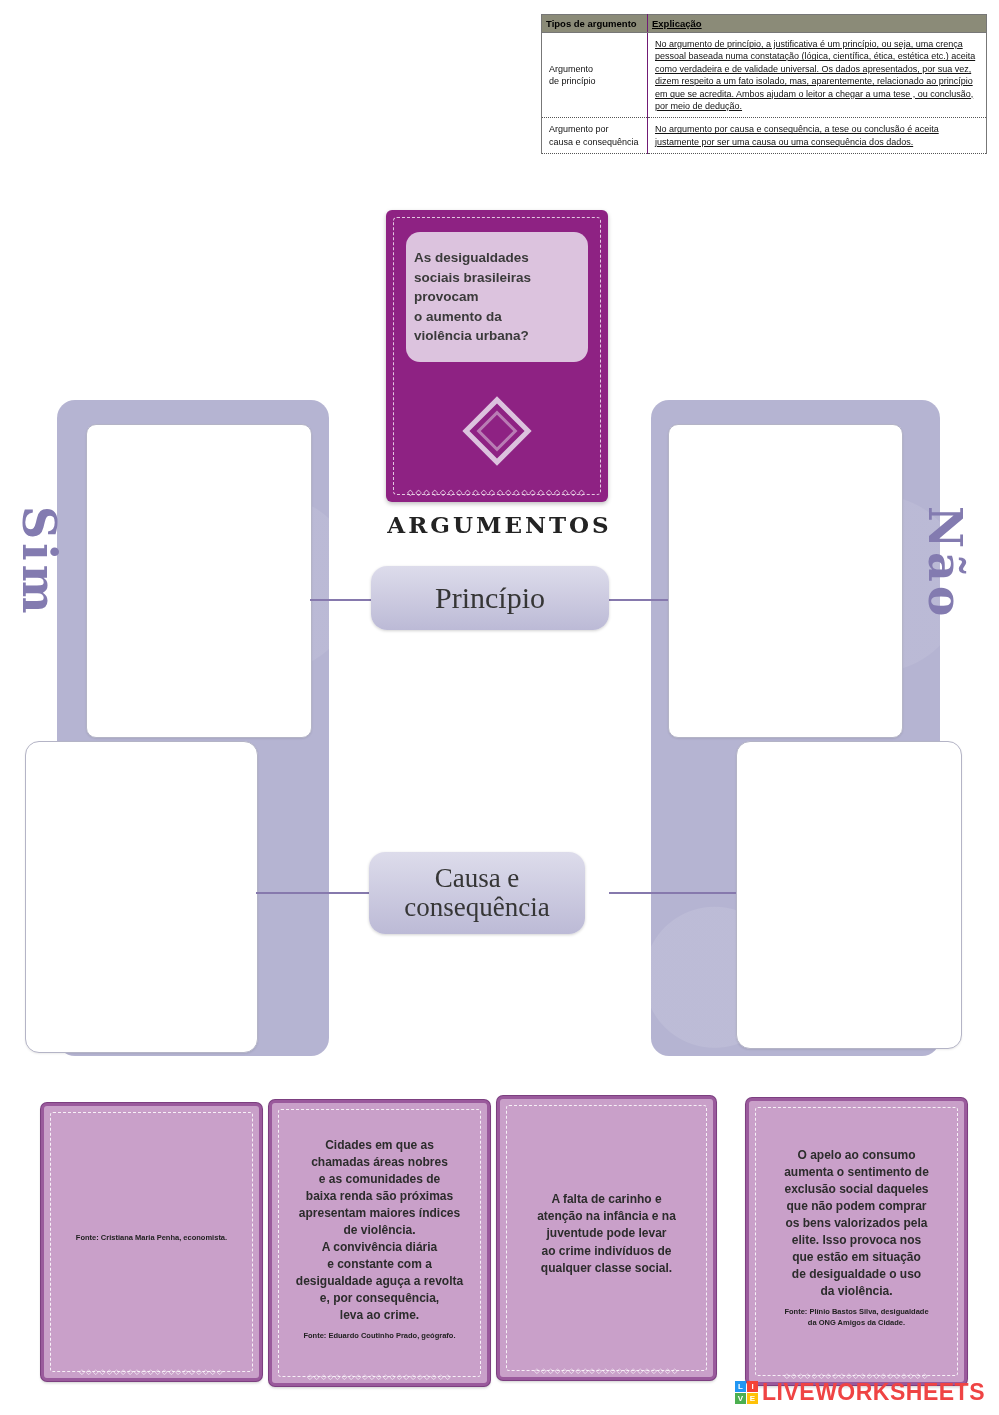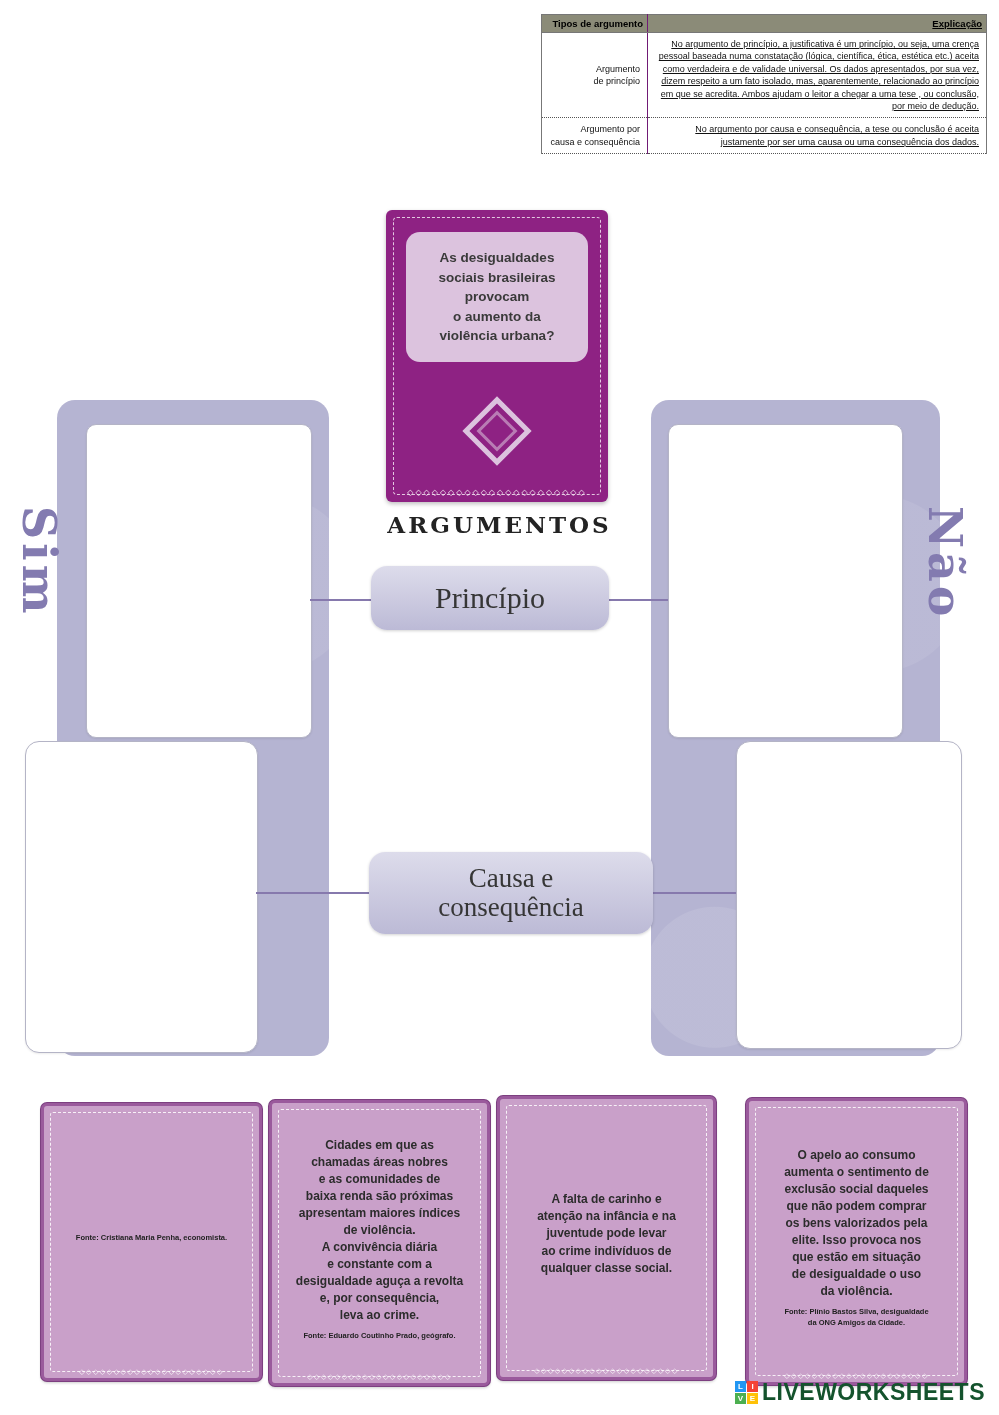--- a/index.html
+++ b/index.html
@@ -8,41 +8,41 @@
     font-family:"Liberation Sans", sans-serif; overflow:hidden;
   }
 
   
   .arg-table {
     position:absolute; left:541px; top:14px; width:446px;
     border-collapse:collapse; font-size:9.5px; color:#111;
     border:1px solid #777; border-bottom:1px dotted #555;
   }
   .arg-table th {
-    background:#8b8b78; font-weight:bold; text-align:right;
+    background:#8b8b78; font-weight:bold; text-align:left;
     padding:3px 4px; border-bottom:1px solid #777; font-size:9.5px; color:#000;
   }
-  .arg-table td { vertical-align:middle; padding:5px 7px; line-height:1.38; font-size:9px;text-align:right; }
+  .arg-table td { vertical-align:middle; padding:5px 7px; line-height:1.38; font-size:9px; }
   .arg-table .col-exp { border-left:1px solid #701a75; width:324px;text-decoration:underline; }
   .arg-table tr.row2 td { border-top:1px dotted #555; }
   .cell-tipo { white-space:pre-line; }
 
   
   .qcard {
     position:absolute; left:386px; top:210px; width:222px; height:292px;
     background:#8e2283; border-radius:6px; box-shadow:0 2px 4px rgba(0,0,0,.25);
   }
   .qcard::before {
     content:""; position:absolute; inset:7px; border:1px dashed rgba(255,255,255,.75);
     border-radius:4px; pointer-events:none;
   }
   .qcard-text {
     position:absolute; left:20px; right:20px; top:22px;
-    background:#dcc3de; border-radius:14px; padding:16px 16px;
-    text-align:center; font-weight:bold; font-size:13.5px; line-height:1.45;
+    background:#dcc3de; border-radius:14px; padding:16px 8px;
+    font-weight:bold; font-size:13.5px; line-height:1.45;
     color:#3a3a3a; white-space:pre-line;
   }
   .qcard-diamond { position:absolute; left:50%; top:186px; transform:translateX(-50%); }
   .qcard-diamonds-row {
     position:absolute; left:0; right:0; bottom:5px; text-align:center;
     color:rgba(255,255,255,.85); font-size:8px; letter-spacing:2px;
   }
 
   
   .argumentos {
@@ -83,21 +83,21 @@
   
   .category {
     position:absolute; border-radius:16px;
     background:linear-gradient(#dddceb, #bcbad6);
     box-shadow:0 1px 3px rgba(0,0,0,.18);
     display:flex; align-items:center; justify-content:center;
     font-family:"Liberation Serif", serif; color:#363636; text-align:center;
     white-space:pre-line;
   }
   .cat-principio { left:371px; top:566px; width:238px; height:64px; font-size:30px; }
-  .cat-causa    { left:369px; top:852px; width:284px; height:82px; font-size:27px; line-height:1.08; }
+  .cat-causa    { left:369px; top:852px; width:216px; height:82px; font-size:27px; line-height:1.08; }
 
   .connector { position:absolute; height:2px; background:#8679ad; }
   .conn-lt { left:310px; top:599px; width:61px; }
   .conn-rt { left:609px; top:599px; width:59px; }
   .conn-lb { left:256px; top:892px; width:113px; }
   .conn-rb { left:609px; top:892px; width:127px; }
 
   
   .card {
     position:absolute; background:#c9a0c9; border:3px solid #9a5a9c; border-radius:6px;
@@ -137,21 +137,21 @@
   .lw-squares { display:grid; grid-template-columns:11px 11px; grid-template-rows:11px 11px; gap:1px; }
   .lw-sq {
     width:11px; height:11px; display:flex; align-items:center; justify-content:center;
     color:#fff; font-size:8px; font-weight:bold; line-height:1;
   }
   .lw-sq.s0 { background:#2196f3; }
   .lw-sq.s1 { background:#f44336; }
   .lw-sq.s2 { background:#4caf50; }
   .lw-sq.s3 { background:#ffc107; }
   .lw-brand {
-    font-weight:bold; font-size:23px; color:#14532d; letter-spacing:.5px;
+    font-weight:bold; font-size:23px; color:#ef4444; letter-spacing:.5px;
     font-family:"Liberation Sans", sans-serif;
   }
 </style>
 </head>
 <body>
 
 <div class="page">
 
   <table class="arg-table">
     <tbody>

